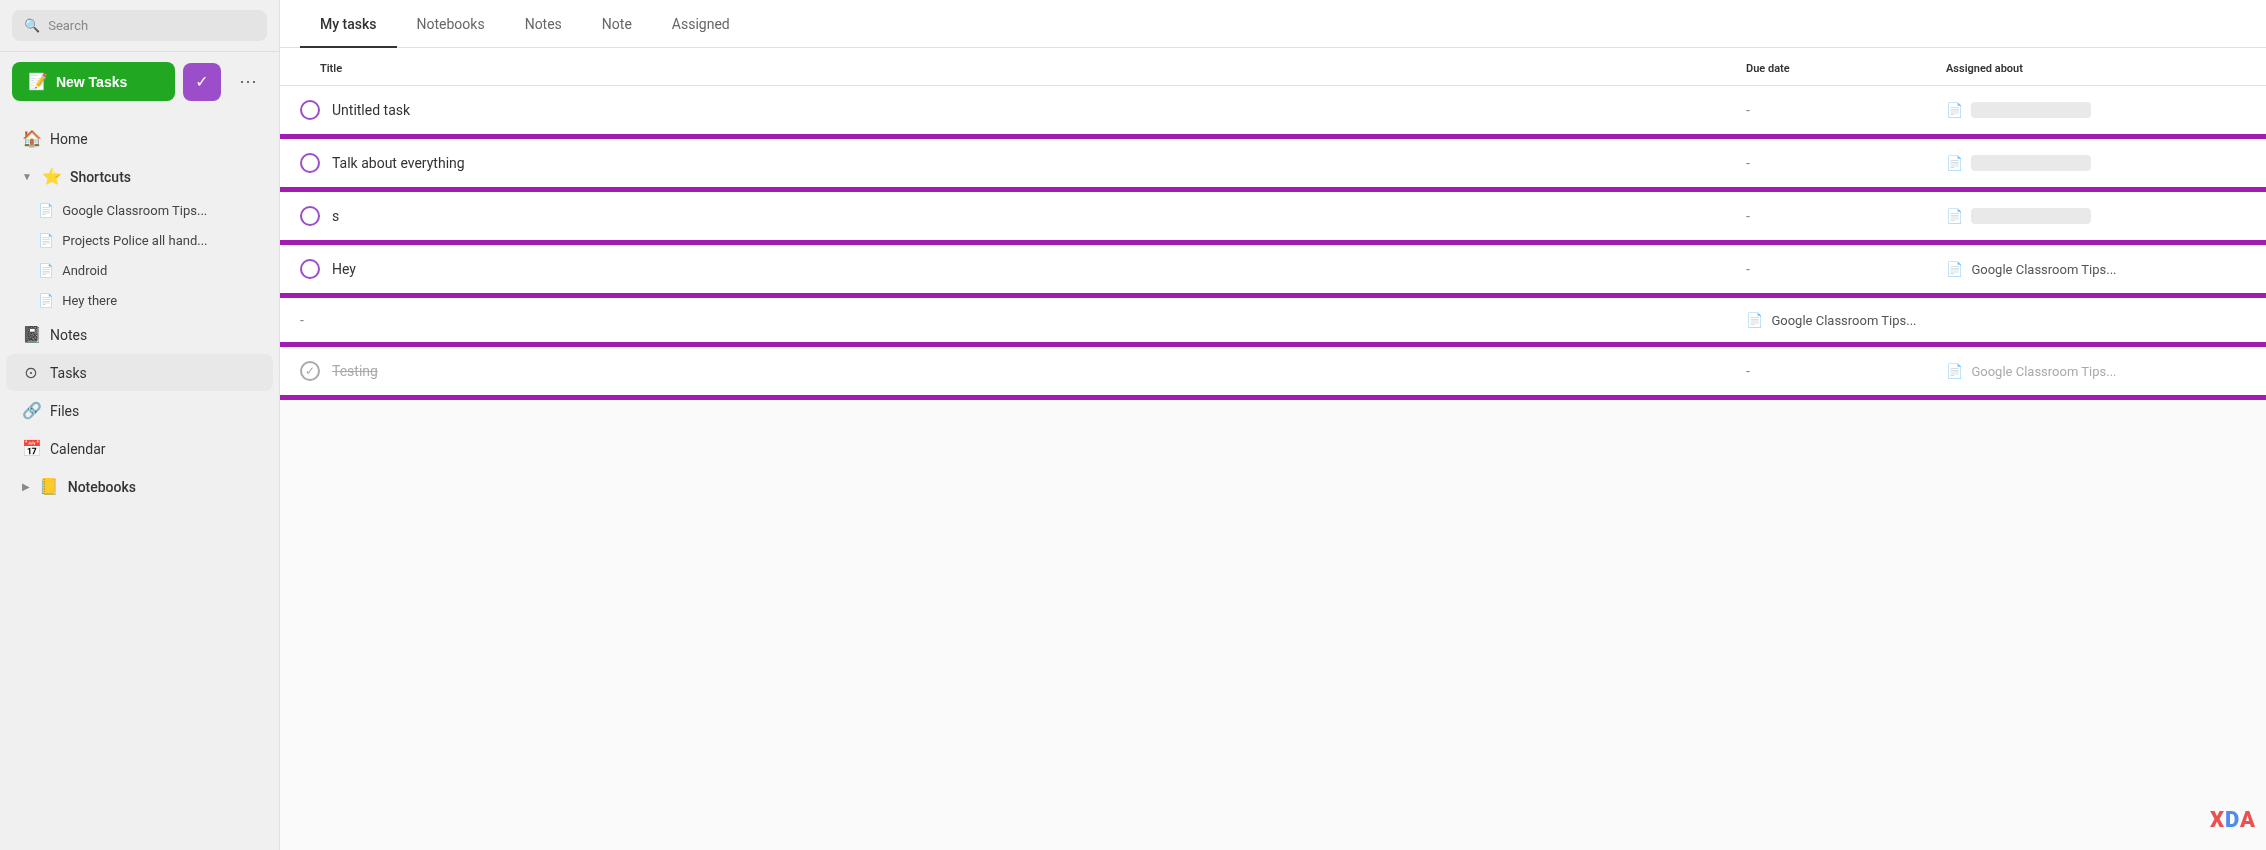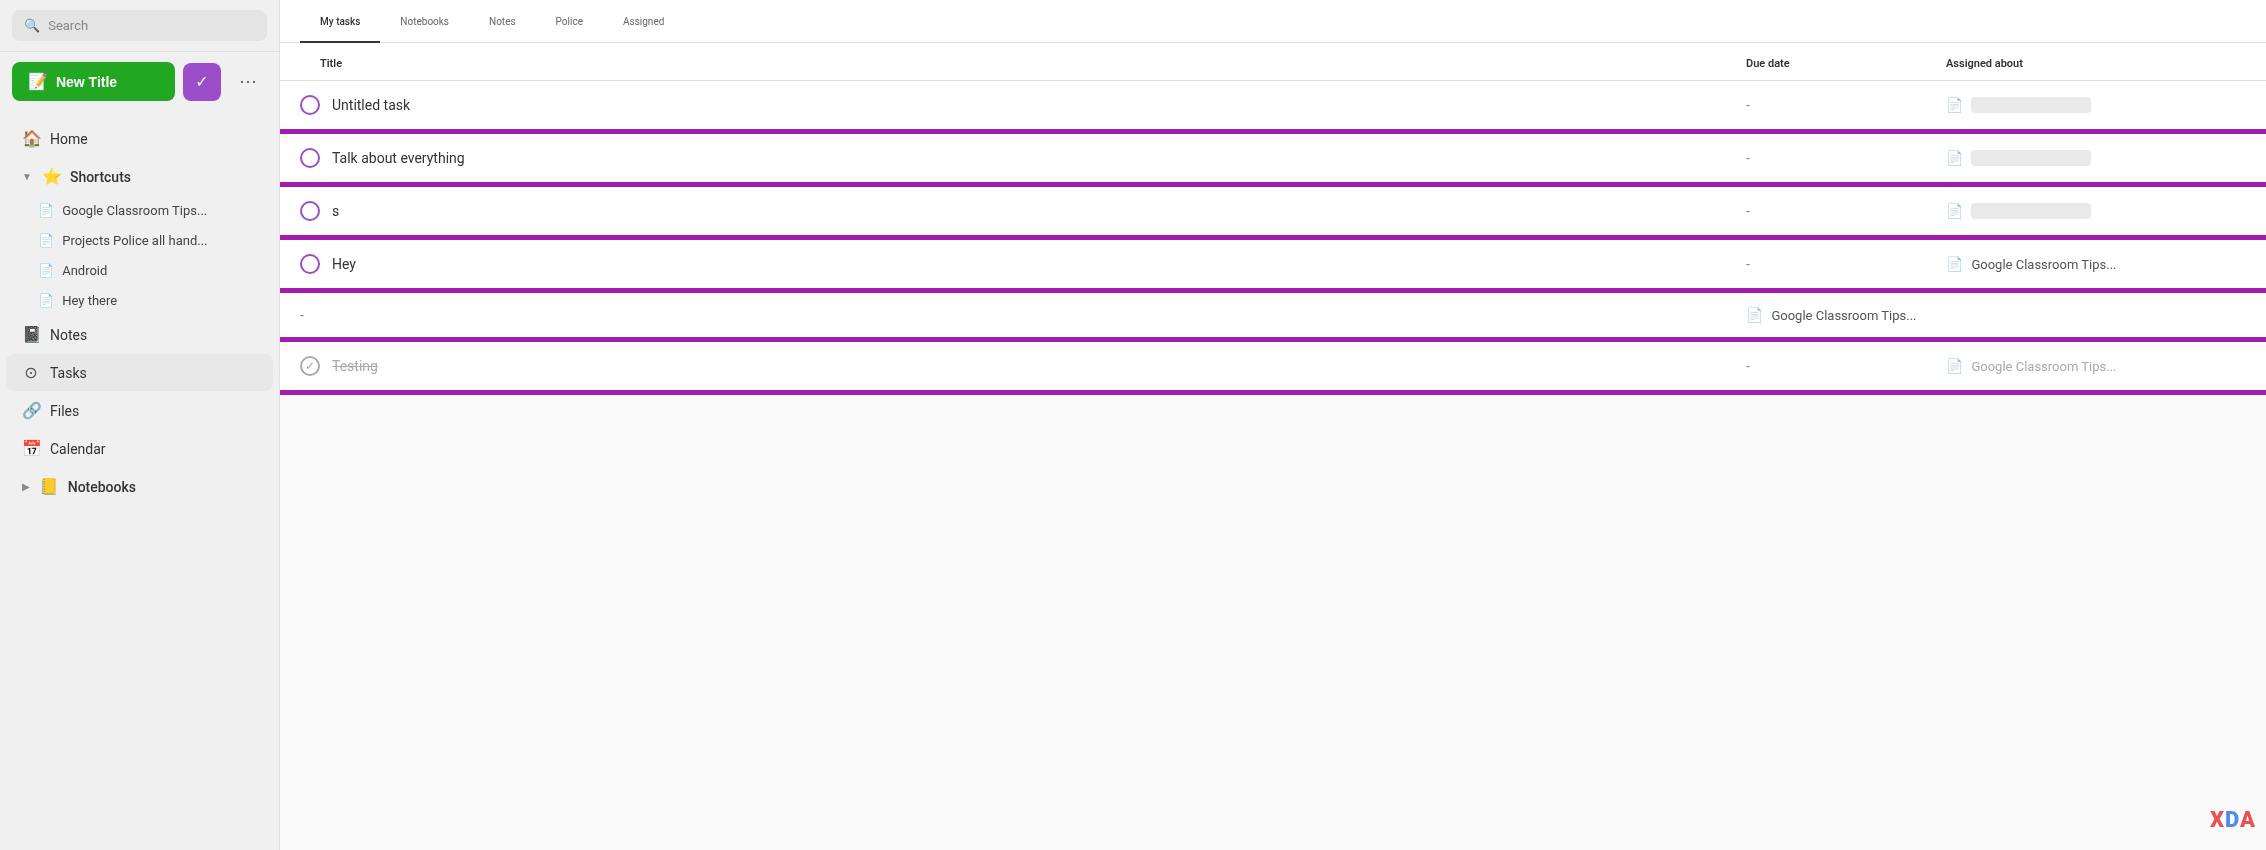--- a/index.html
+++ b/index.html
@@ -183,21 +183,21 @@
     .tabs-bar {
       display: flex;
       align-items: flex-end;
       padding: 0 20px;
       border-bottom: 1px solid #e0e0e0;
       background: white;
     }
 
     .tab {
       padding: 16px 20px 14px;
-      font-size: 10px;
+      font-size: 14px;
       color: #666;
       cursor: pointer;
       border-bottom: 2px solid transparent;
       margin-bottom: -1px;
     }
 
     .tab.active {
       color: #333;
       border-bottom: 2px solid #333;
       font-weight: 500;
@@ -317,21 +317,21 @@
   <div class="sidebar-search">
     <div class="search-box">
       <span>🔍</span>
       <span>Search</span>
     </div>
   </div>
 
   <div class="sidebar-actions">
     <button class="new-note-btn">
       <span class="note-icon">📝</span>
-      <span>New Title</span>
+      <span>New Tasks</span>
     </button>
     <button class="icon-btn">
       <span>✓</span>
     </button>
     <button class="more-btn">
       <span>···</span>
     </button>
   </div>
 
   <div class="sidebar-nav">
@@ -401,21 +401,21 @@
     <div class="tab active">
       <span>My tasks</span>
     </div>
     <div class="tab">
       <span>Notebooks</span>
     </div>
     <div class="tab">
       <span>Notes</span>
     </div>
     <div class="tab">
-      <span>Police</span>
+      <span>Note</span>
     </div>
     <div class="tab">
       <span>Assigned</span>
     </div>
   </div>
 
   <div class="table-area">
 
     <div class="table-header">
       <div class="table-header-cell">Title</div>

